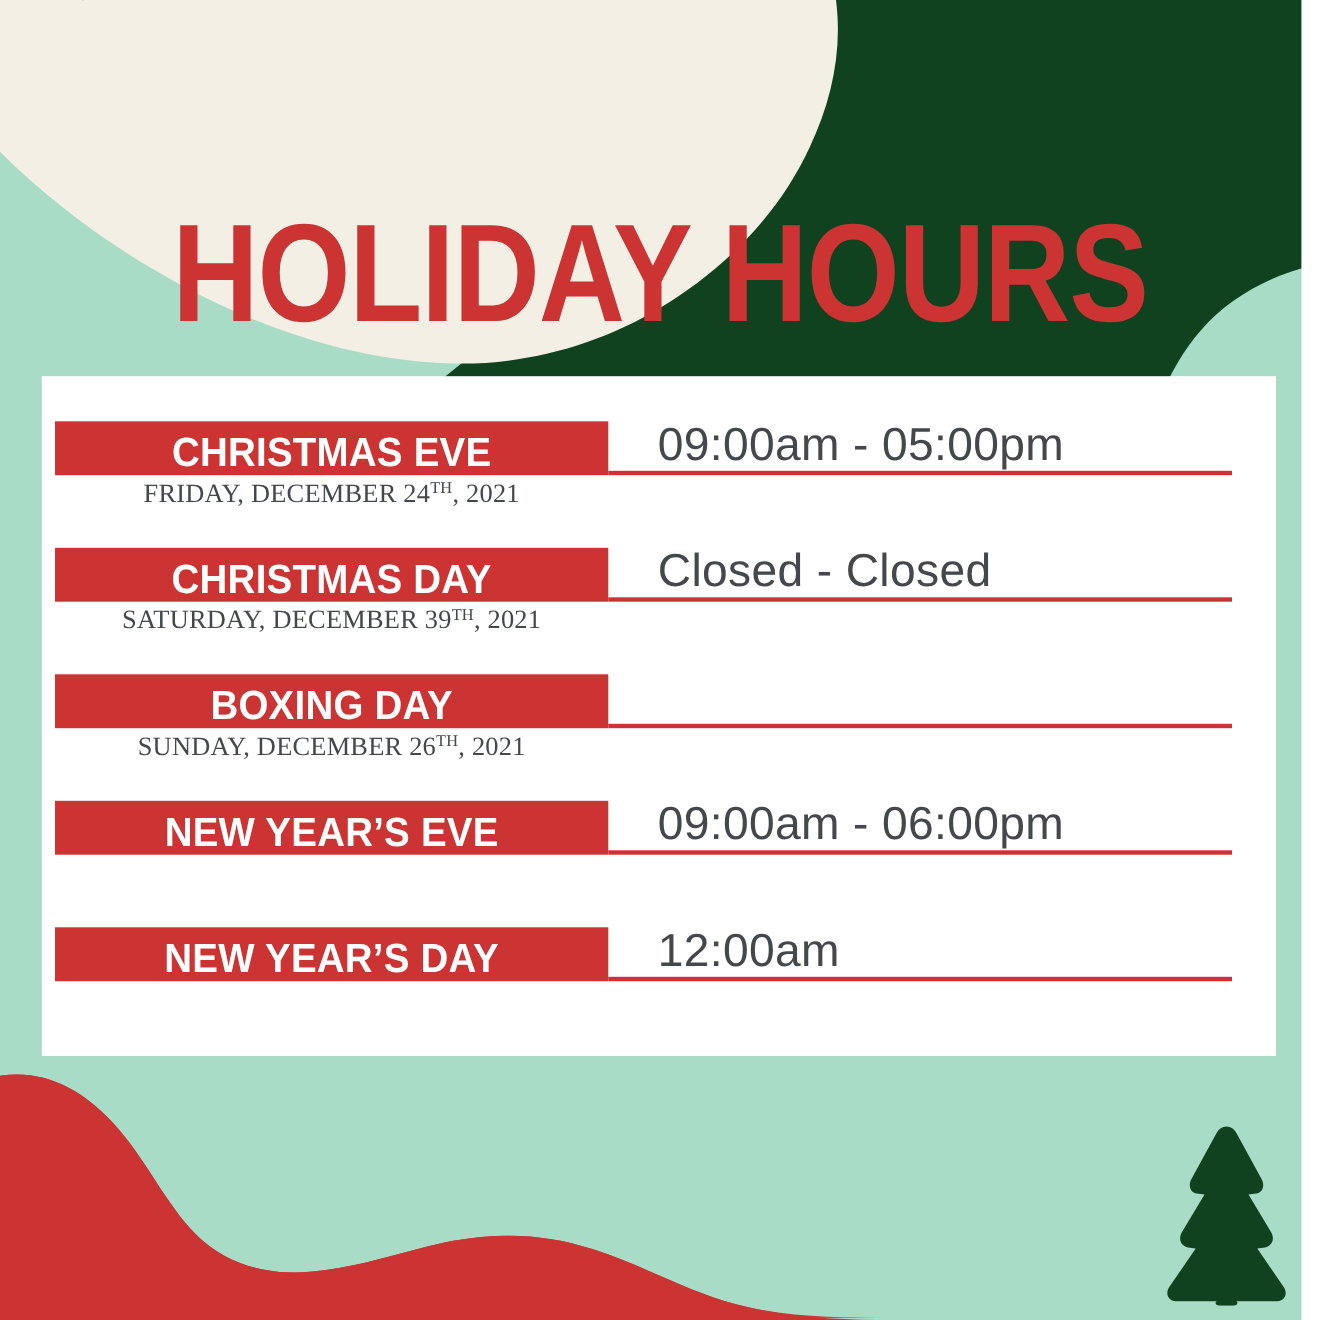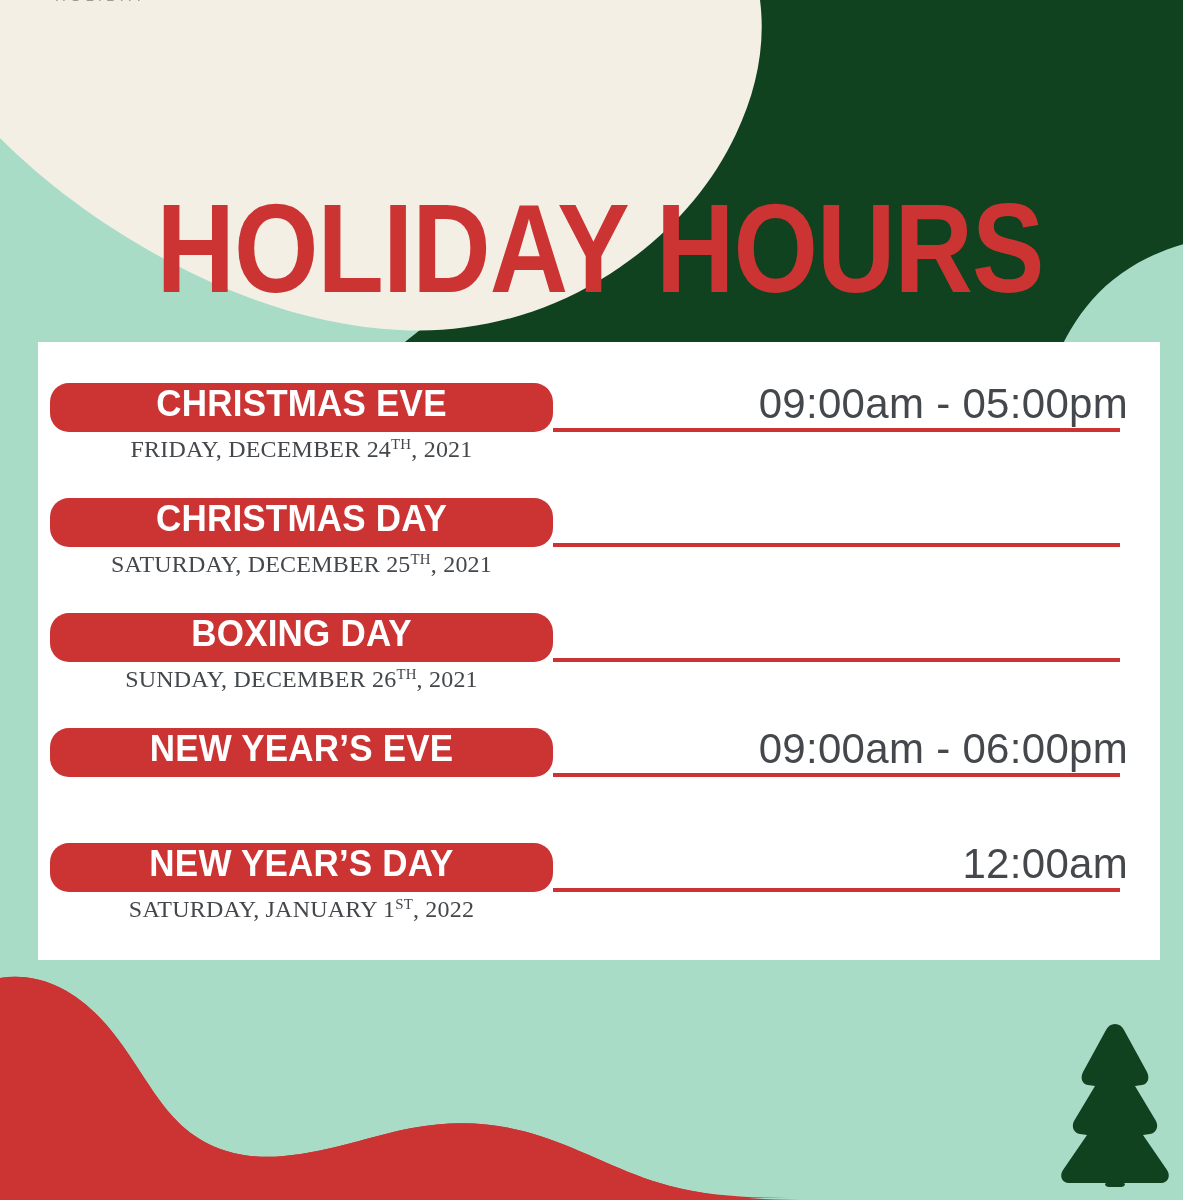--- a/index.html
+++ b/index.html
@@ -85,23 +85,22 @@
 
   
   .label-bar {
     position: absolute;
     left: 12px;
     top: 41px;
     width: 503px;
     height: 49px;
     background: #cc3333;
     display: flex;
-    align-items: flex-start;
+    align-items: flex-end;
     justify-content: center;
-    border-radius: 19px;
   }
   .label-text {
     color: #ffffff;
     font-family: "Liberation Sans Narrow", "Liberation Sans", sans-serif;
     font-weight: bold;
     font-size: 35px;
     letter-spacing: 0.2px;
     white-space: nowrap;
     transform: scaleY(1.06);
   }
@@ -133,21 +132,21 @@
     font-size: 0.62em;
     vertical-align: 0.52em;
   }
 
   
   .hours-text {
     position: absolute;
     left: 560px;
     top: 38px;
     width: 530px;
-    text-align: right;
+    text-align: left;
     color: #44474b;
     font-family: "Liberation Sans", sans-serif;
     font-size: 42px;
     letter-spacing: 0.3px;
     white-space: nowrap;
   }
 
   
   .tree {
     position: absolute;
@@ -222,42 +221,42 @@
           </div>
           <div class="rule"></div>
           <div class="date-text"><span>FRIDAY, DECEMBER 24</span><sup>TH</sup><span>, 2021</span></div>
           <div class="hours-text">09:00am - 05:00pm</div>
         </div>
         <div class="row">
           <div class="label-bar">
             <span class="label-text">CHRISTMAS DAY</span>
           </div>
           <div class="rule"></div>
-          <div class="date-text"><span>SATURDAY, DECEMBER 25</span><sup>TH</sup><span>, 2021</span></div>
+          <div class="date-text"><span>SATURDAY, DECEMBER 39</span><sup>TH</sup><span>, 2021</span></div>
+          <div class="hours-text">Closed - Closed</div>
         </div>
         <div class="row">
           <div class="label-bar">
             <span class="label-text">BOXING DAY</span>
           </div>
           <div class="rule"></div>
           <div class="date-text"><span>SUNDAY, DECEMBER 26</span><sup>TH</sup><span>, 2021</span></div>
         </div>
         <div class="row">
           <div class="label-bar">
             <span class="label-text">NEW YEAR’S EVE</span>
           </div>
           <div class="rule"></div>
           <div class="hours-text">09:00am - 06:00pm</div>
         </div>
         <div class="row">
           <div class="label-bar">
             <span class="label-text">NEW YEAR’S DAY</span>
           </div>
           <div class="rule"></div>
-          <div class="date-text"><span>SATURDAY, JANUARY 1</span><sup>ST</sup><span>, 2022</span></div>
           <div class="hours-text">12:00am</div>
         </div>
       </div>
   </div>
 
   <svg class="tree" viewBox="0 0 120 165" xmlns="http://www.w3.org/2000/svg">
     <path fill="#10421f" d="M 60 2
              C 64 2 67 4 69 8
              L 92 50
              C 95 56 93 62 87 63

